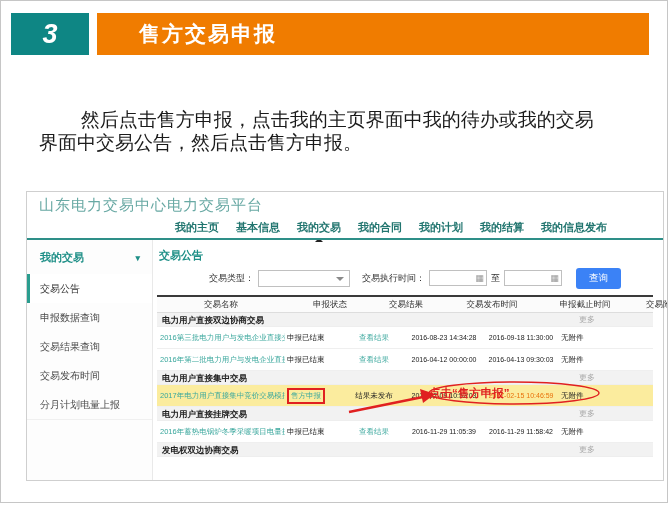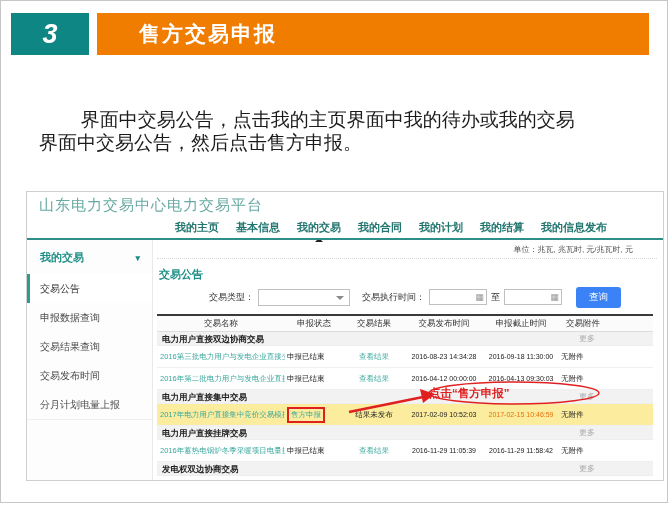--- a/index.html
+++ b/index.html
@@ -54,21 +54,21 @@
   .date-box { width:58px; height:16px; border:1px solid #c0c0c0; background:#fff;
               display:flex; align-items:center; justify-content:flex-end; padding-right:2px; }
   .cal { font-size:9px; color:#999; line-height:1; }
   .btn-query { margin-left:10px; background:#3b82f6; color:#fff; border:none; border-radius:3px;
                font-size:9.5px; padding:4px 13px; cursor:pointer; }
 
   
   .tbl { margin-top:8px; width:496px; font-size:7.5px; color:#222; }
   .t-head { display:grid; grid-template-columns:128px 58px 62px 78px 76px 48px auto;
             height:18px; align-items:center; border-top:2px solid #3a3a3a; border-bottom:1px solid #ddd;
-            background:#fbfbfb; font-size:8.5px; color:#333; text-align:center; }
+            background:#fbfbfb; font-size:8.5px; color:#333; text-align:center;gap:16px; }
   .t-group { position:relative; height:14px; line-height:14px; background:#f2f2f2;
              font-size:8.5px; font-weight:bold; color:#222; padding-left:5px; border-bottom:1px solid #eee; }
   .t-group .more { position:absolute; right:58px; top:0; color:#aaa; font-weight:normal; font-size:8px; cursor:pointer; }
   .t-row { display:grid; grid-template-columns:128px 58px 62px 78px 76px 48px auto;
            height:22px; align-items:center; border-bottom:1px solid #efefef; background:#fff; }
   .c-name { color:#3AA79D; padding-left:3px; white-space:nowrap; overflow:hidden; cursor:pointer; }
   .c-status { padding-left:2px; }
   .c-result { text-align:center; }
   .c-result.link { color:#3AA79D; cursor:pointer; }
   .c-time { text-align:center; font-size:7px; }
@@ -88,21 +88,21 @@
 <div class="slide">
 
   <div class="num-box">
     <span>3</span>
   </div>
   <div class="title-bar">
     <span>售方交易申报</span>
   </div>
 
   <div class="para">
-    <div class="l1">界面中交易公告，点击我的主页界面中我的待办或我的交易</div>
+    <div class="l1">然后点击售方申报，点击我的主页界面中我的待办或我的交易</div>
     <div class="l2">界面中交易公告，然后点击售方申报。</div>
   </div>
 
   <div class="shot">
 
     <div class="plat-title">山东电力交易中心电力交易平台</div>
 
     <div class="nav">
       <span class="nav-item">我的主页</span>
       <span class="nav-item">基本信息</span>
@@ -127,21 +127,20 @@
         <div class="side-items">
           <div class="side-item active">交易公告</div>
           <div class="side-item">申报数据查询</div>
           <div class="side-item">交易结果查询</div>
           <div class="side-item">交易发布时间</div>
           <div class="side-item">分月计划电量上报</div>
         </div>
       </div>
 
       <div class="main">
-        <div class="units">单位：兆瓦, 兆瓦时, 元/兆瓦时, 元</div>
         <div class="section-title">交易公告</div>
 
         <div class="filters">
           <span>交易类型：</span>
           <span class="sel-box">
             <span class="sel-chev"></span>
           </span>
           <span style="margin-left:8px;">交易执行时间：</span>
           <span class="date-box">
             <span class="cal">▦</span>

